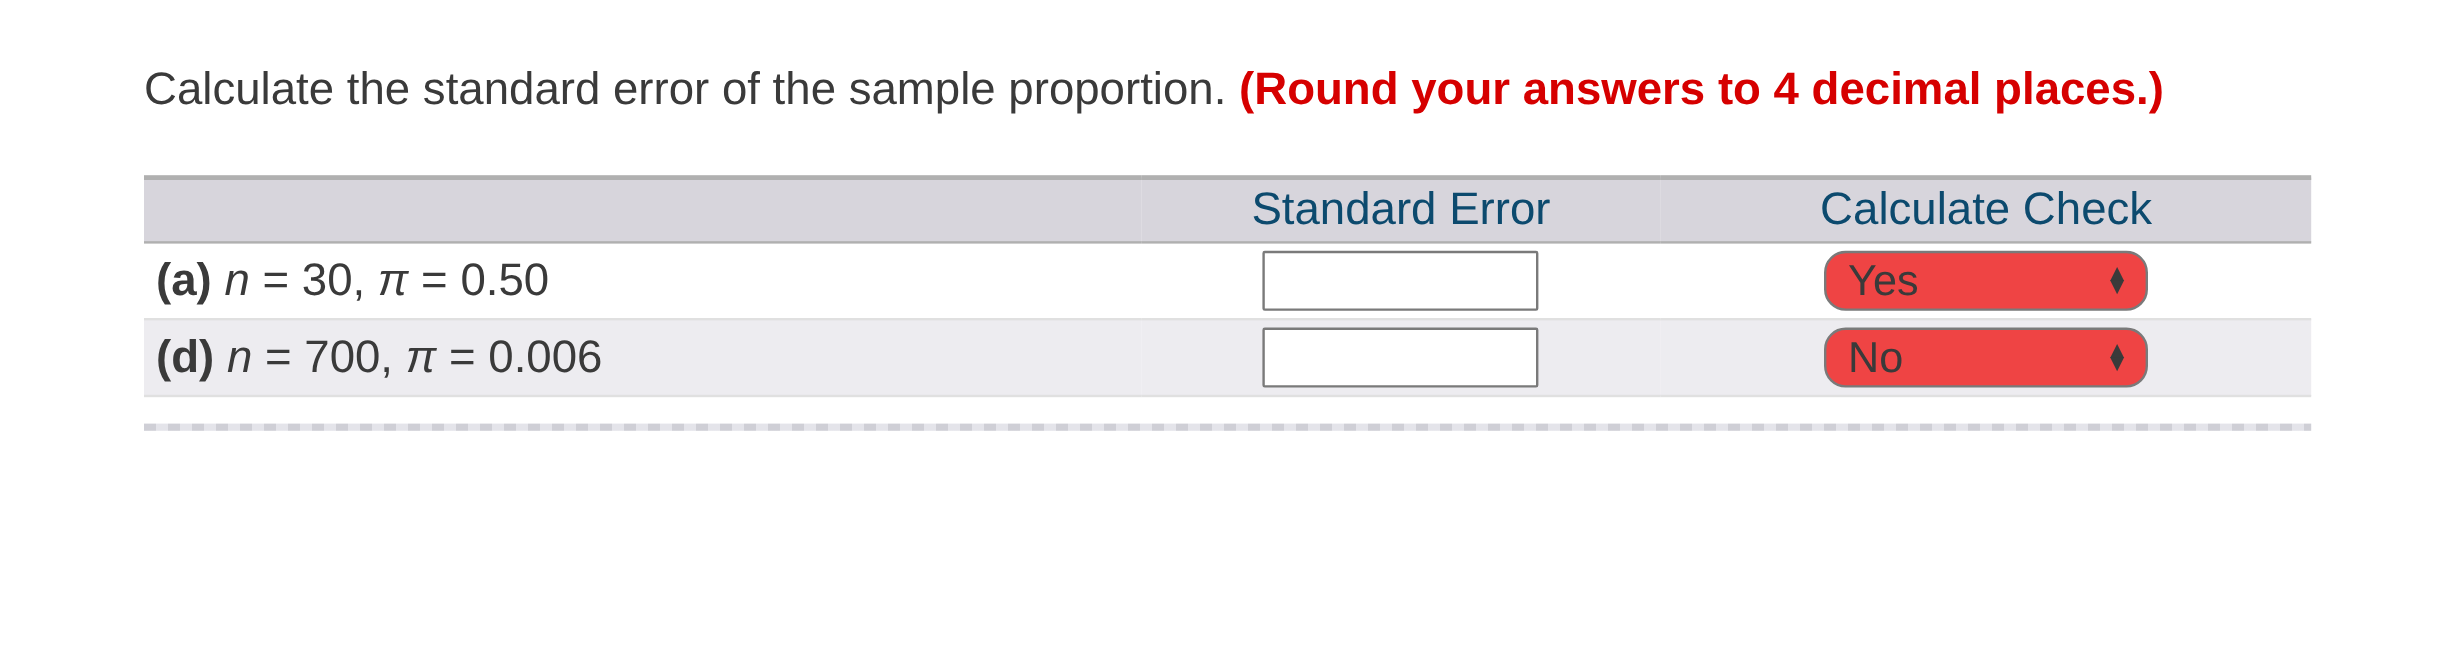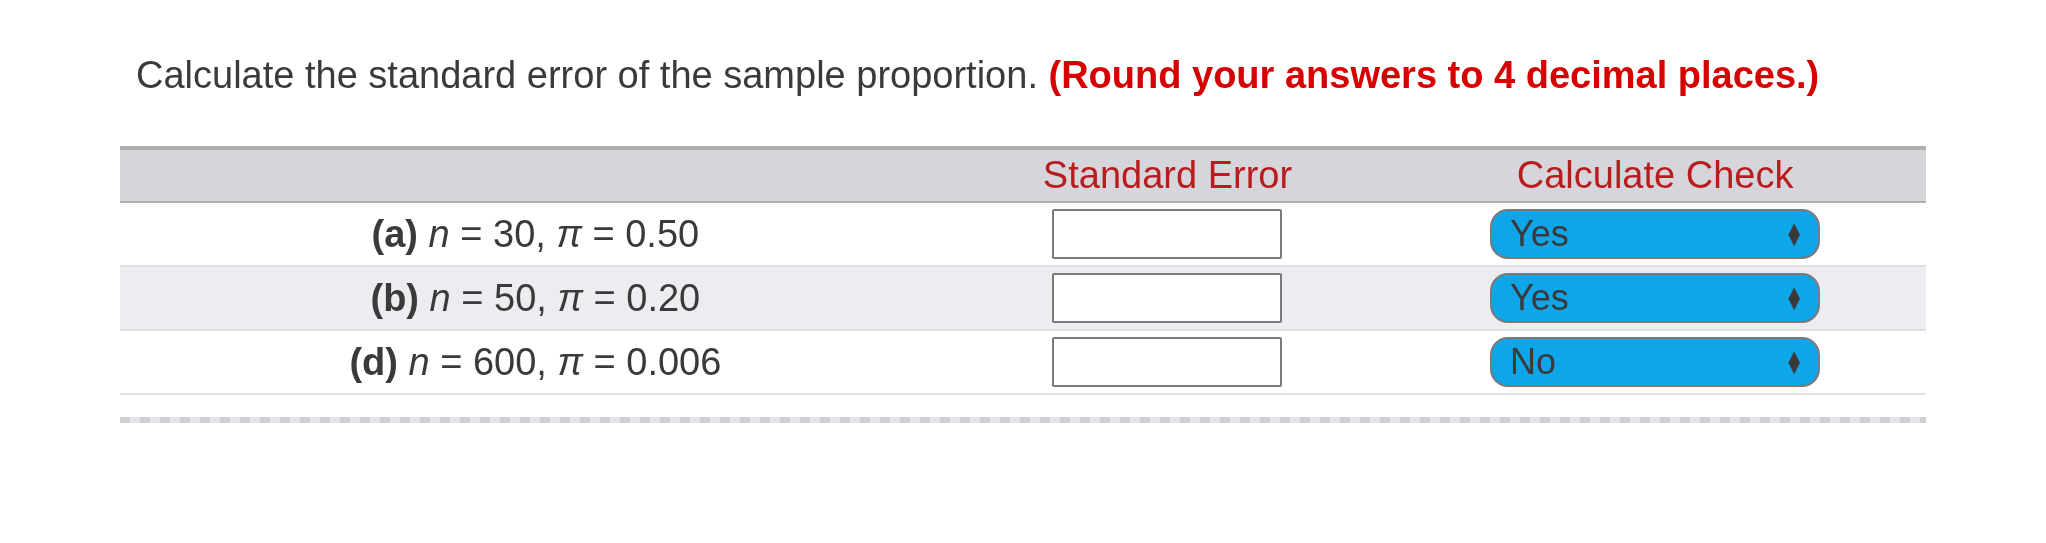--- a/index.html
+++ b/index.html
@@ -6,75 +6,74 @@
     body {
       font-family: Arial, Helvetica, sans-serif;
       font-size: 38px;
       color: #3a3a3a;
       background: #ffffff;
       padding: 50px 120px;
     }
     .prompt {
       margin-bottom: 45px;
       line-height: 1.35;
-      margin-left: 16px;
     }
     .prompt .hint {
       color: #d60000;
       font-weight: bold;
     }
     table {
       border-collapse: collapse;
       width: 100%;
       border-top: 4px solid #b0b0b0;
     }
     th {
       font-weight: normal;
       text-align: center;
       background: #d7d5dc;
-      color: #b91c1c;
+      color: #0c4a6e;
       font-size: 38px;
       padding: 4px 10px;
       border-top: 2px solid #b0b0b0;
       border-bottom: 2px solid #b0b0b0;
       border-left: 0;
       border-right: 0;
     }
     th.col-label { width: 46%; }
     th.col-se    { width: 24%; }
     th.col-nc    { width: 30%; }
     tr:nth-child(odd) td { background: #ffffff; }
     tr:nth-child(even) td { background: #edecf0; }
     td {
       padding: 6px 10px;
       border-bottom: 2px solid #e0e0e0;
       vertical-align: middle;
     }
-    td.label { font-size: 38px; text-align: center; }
+    td.label { font-size: 38px; }
     td.label .tag { font-weight: bold; }
     td.label .var-n, td.label .var-pi { font-style: italic; }
     td.se-cell, td.nc-cell { text-align: center; }
     .se-input {
       width: 230px;
       height: 50px;
       font-size: 34px;
       border: 2px solid #7a7a7a;
       border-radius: 2px;
       background: #ffffff;
       padding: 2px 8px;
     }
     .nc-select {
       display: inline-flex;
       align-items: center;
       justify-content: space-between;
-      width: 330px;
+      width: 270px;
       height: 50px;
       border: 2px solid #7a7a7a;
       border-radius: 18px;
-      background: #0ea5e9;
+      background: #ef4444;
       padding: 0 14px 0 18px;
       font-size: 36px;
       color: #3a3a3a;
       cursor: pointer;
       user-select: none;
     }
     .nc-select .stepper {
       display: flex;
       flex-direction: column;
       line-height: 0.55;
@@ -122,51 +121,28 @@
       <div class="nc-select">
         <span>Yes</span>
         <span class="stepper">
           <span>▲</span>
               <span>▼</span>
         </span>
       </div>
     </td>
   </tr>
 
-  <tr>
-    <td class="label">
-      <span class="tag">(b)</span>
-      <span class="var-n">n</span>
-      <span>=</span>
-      <span>50</span>,
-      <span class="var-pi">π</span>
-      <span>=</span>
-      <span>0.20</span>
-    </td>
-    <td class="se-cell">
-      <input class="se-input" type="text" value="" style="">
-    </td>
-    <td class="nc-cell">
-      <div class="nc-select">
-        <span>Yes</span>
-        <span class="stepper">
-          <span>▲</span>
-              <span>▼</span>
-        </span>
-      </div>
-    </td>
-  </tr>
 
 
   <tr>
     <td class="label">
       <span class="tag">(d)</span>
       <span class="var-n">n</span>
       <span>=</span>
-      <span>600</span>,
+      <span>700</span>,
       <span class="var-pi">π</span>
       <span>=</span>
       <span>0.006</span>
     </td>
     <td class="se-cell">
       <input class="se-input" type="text" value="" style="">
     </td>
     <td class="nc-cell">
       <div class="nc-select">
         <span>No</span>

